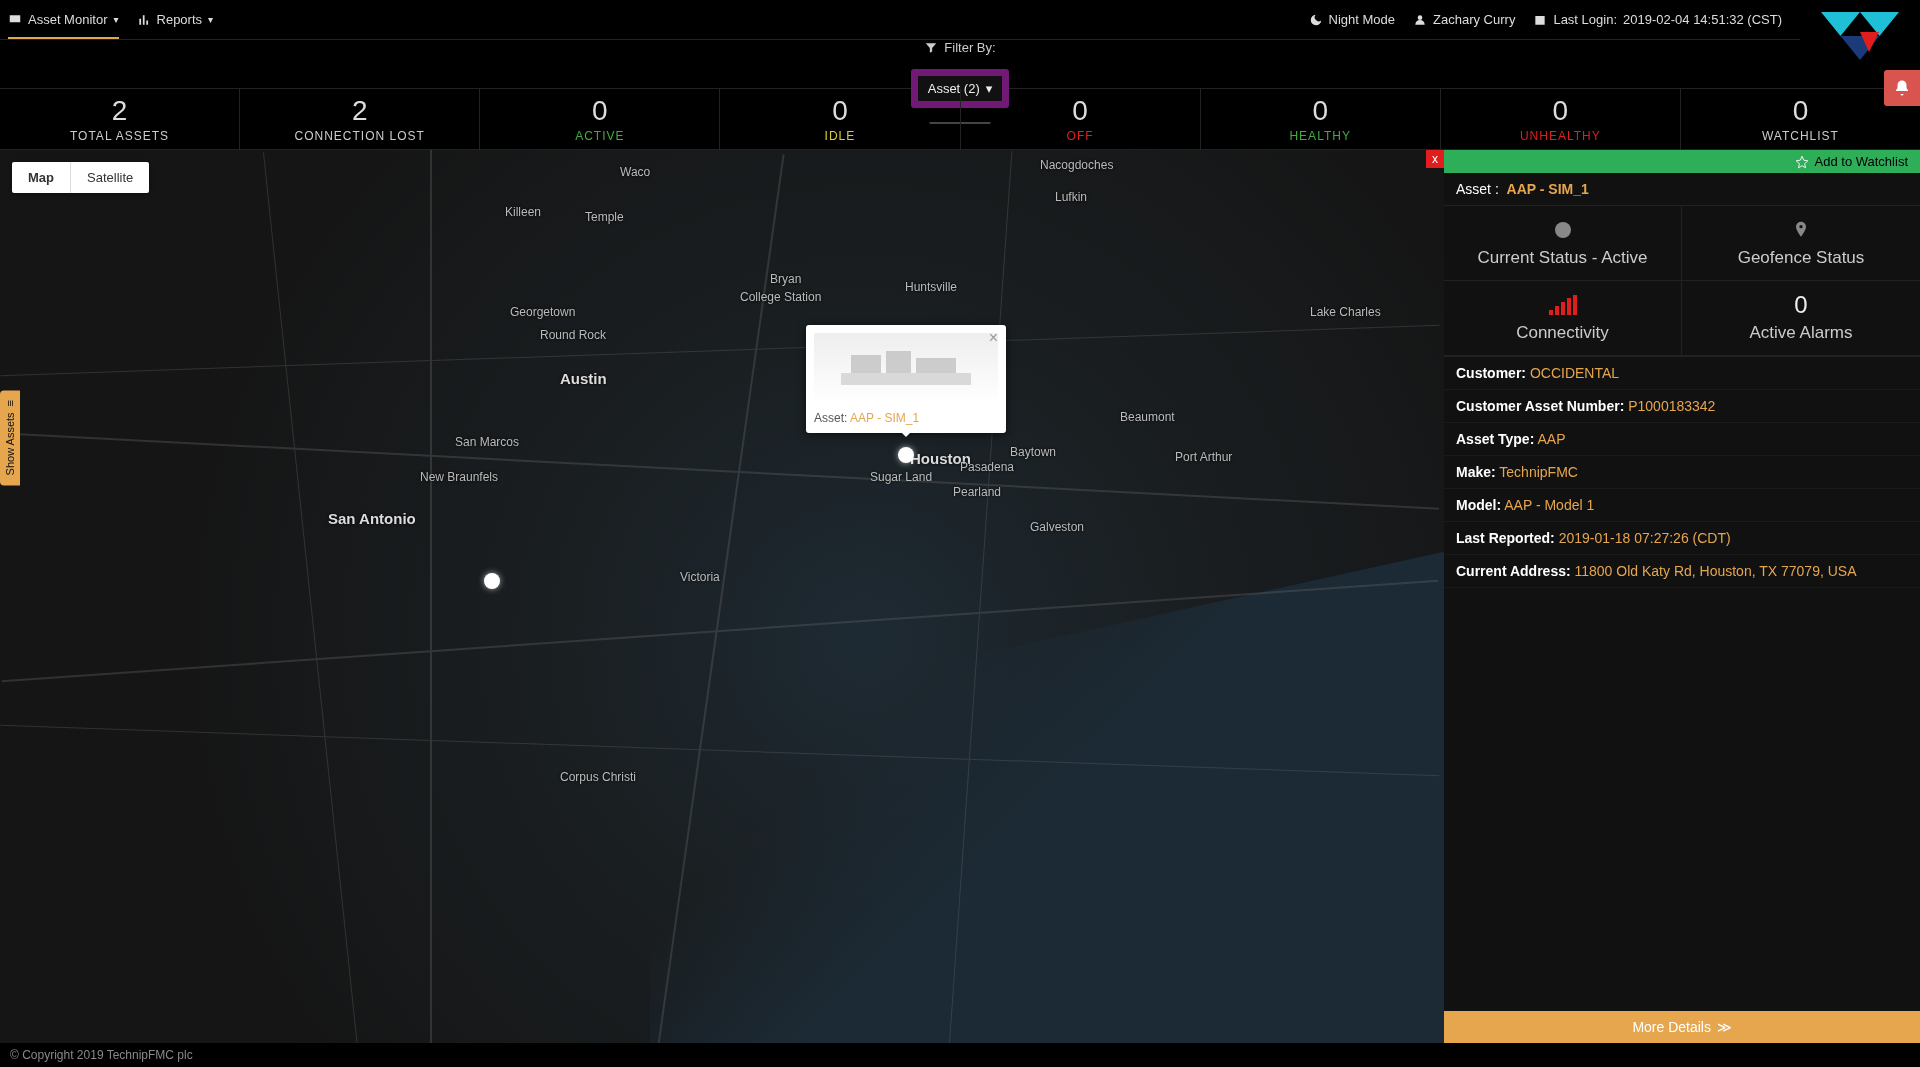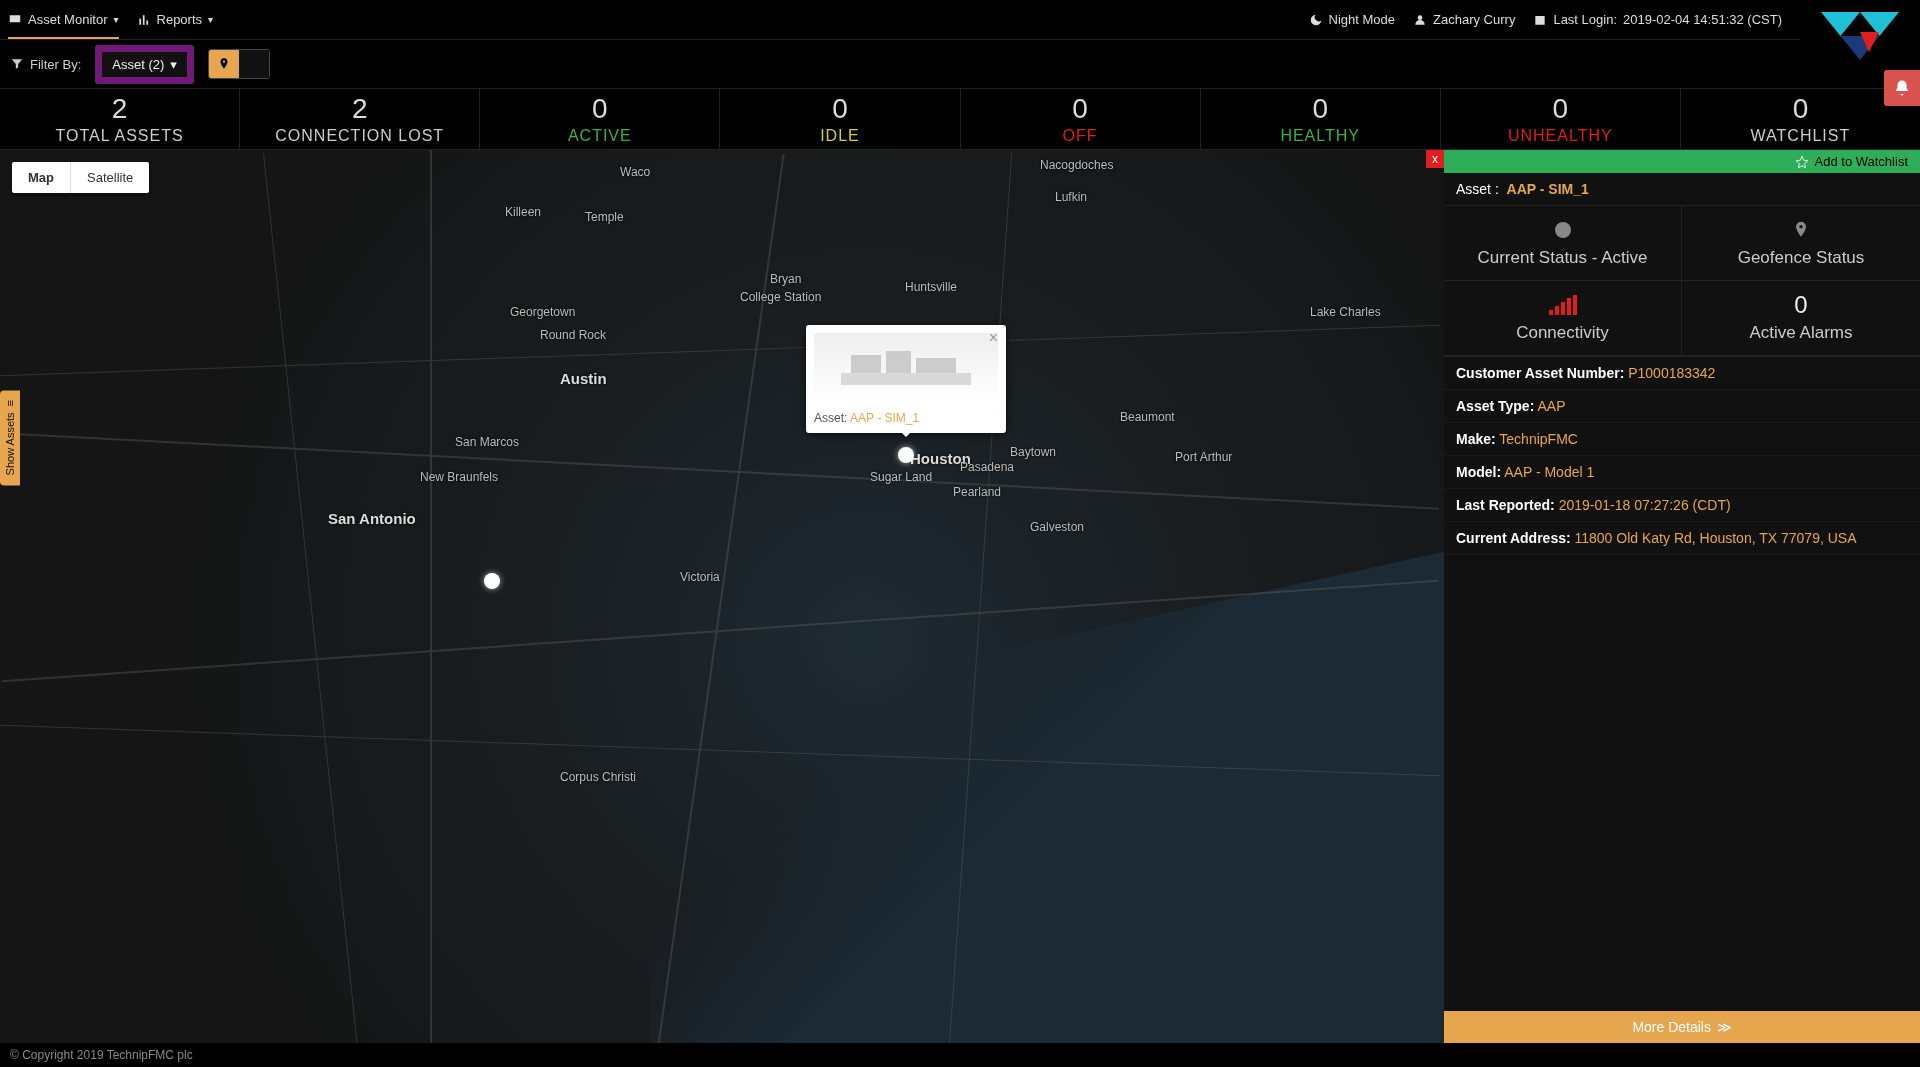--- a/index.html
+++ b/index.html
@@ -6,37 +6,37 @@
 html, body { width: 1920px; height: 1067px; background: #0a0a0a; color: #ccc; overflow: hidden; position: relative; }
 
 
 .topnav { height: 40px; background: #000; display: flex; align-items: center; padding: 0 8px; justify-content: space-between; border-bottom: 1px solid #222; }
 .topnav-left, .topnav-right { display: flex; align-items: center; gap: 18px; font-size: 13px; }
 .nav-item { color: #ddd; cursor: pointer; display: flex; align-items: center; gap: 6px; }
 .nav-item .caret { font-size: 10px; }
 .nav-item.active { border-bottom: 2px solid #e6a64e; padding-bottom: 10px; margin-bottom: -12px; }
 
 
-.filterbar { height: 48px; background: #000; display: flex; align-items: center; padding: 0 10px; gap: 14px; font-size: 13px; }
+.filterbar { height: 48px; background: #000; display: flex; align-items: center; padding: 0 10px; gap: 14px; font-size: 13px; flex-direction: column; }
 .filterbar .lbl { color: #ccc; display: flex; align-items: center; gap: 6px; }
 .asset-dd { background: #111; border: 7px solid #701a75; padding: 5px 10px; color: #eee; cursor: pointer; display: flex; align-items: center; gap: 6px; border-radius: 3px; }
 .view-toggle { display: flex; border: 1px solid #444; border-radius: 3px; overflow: hidden; }
 .view-toggle .vt { width: 30px; height: 28px; display: flex; align-items: center; justify-content: center; background: #111; cursor: pointer; }
 .view-toggle .vt.active { background: #e6a64e; color: #000; }
 
 
 .logo-box { position: absolute; top: 0; right: 0; width: 120px; height: 88px; background: #000; display: flex; align-items: center; justify-content: center; z-index: 50; }
 .bell-box { position: absolute; top: 70px; right: 0; width: 36px; height: 36px; background: #d9534f; display: flex; align-items: center; justify-content: center; z-index: 51; cursor: pointer; border-radius: 3px 0 0 3px; }
 
 
 .stats { height: 62px; background: #000; display: flex; border-top: 1px solid #222; border-bottom: 1px solid #222; }
 .stat { flex: 1; display: flex; flex-direction: column; align-items: center; justify-content: center; border-right: 1px solid #222; gap: 2px; }
 .stat:last-child { border-right: none; }
 .stat .num { font-size: 28px; font-weight: 300; color: #ddd; }
-.stat .lab { font-size: 16px; letter-spacing: 1px; color: #ccc; }
+.stat .lab { font-size: 12px; letter-spacing: 1px; color: #ccc; }
 .stat .lab.green { color: #3fae3f; }
 .stat .lab.yellow { color: #d9cc3b; }
 .stat .lab.red { color: #e01e1e; }
 
 
 .main { position: absolute; top: 150px; left: 0; right: 0; bottom: 24px; display: flex; }
 .map-area { flex: 1; position: relative; background: radial-gradient(circle at 60% 55%, #1e2a33 0%, #1a1f22 30%, #151515 70%); overflow: hidden; }
 .map-deco { position: absolute; inset: 0; opacity: 0.35; }
 .road { position: absolute; background: #666; }
 .city-label { position: absolute; color: #bbb; font-size: 12px; text-shadow: 0 0 3px #000; white-space: nowrap; }
@@ -323,20 +323,21 @@
         </div>
         <div class="lab">Connectivity</div>
       </div>
       <div class="status-cell">
         <div class="big">0</div>
         <div class="lab">Active Alarms</div>
       </div>
     </div>
 
     <div class="kv-list">
+      <div class="kv"><span class="k">Customer:</span> <span class="v">OCCIDENTAL</span></div>
       <div class="kv"><span class="k">Customer Asset Number:</span> <span class="v">P1000183342</span></div>
       <div class="kv"><span class="k">Asset Type:</span> <span class="v">AAP</span></div>
       <div class="kv"><span class="k">Make:</span> <span class="v">TechnipFMC</span></div>
       <div class="kv"><span class="k">Model:</span> <span class="v">AAP - Model 1</span></div>
       <div class="kv"><span class="k">Last Reported:</span> <span class="v">2019-01-18 07:27:26 (CDT)</span></div>
       <div class="kv"><span class="k">Current Address:</span> <span class="v">11800 Old Katy Rd, Houston, TX 77079, USA</span></div>
     </div>
 
     <div class="more-btn">
       <span>More Details</span>

